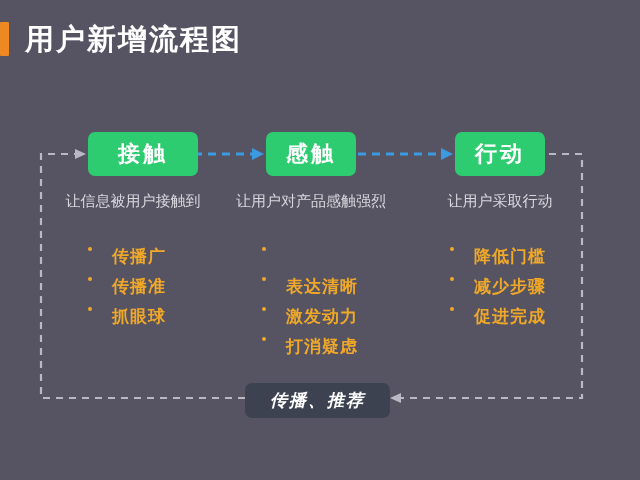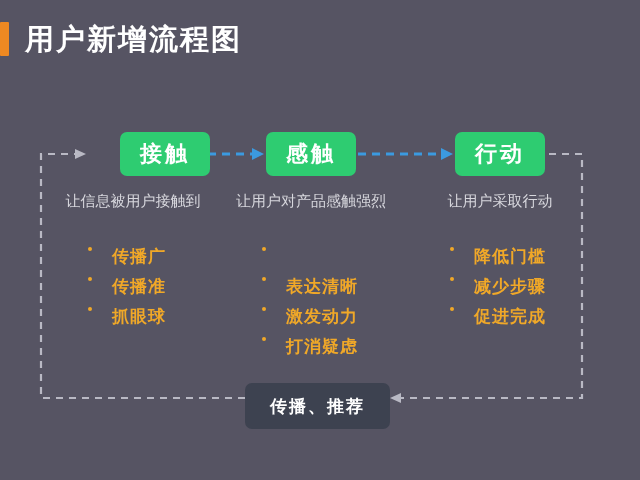--- a/index.html
+++ b/index.html
@@ -63,21 +63,21 @@
     display: flex;
     align-items: center;
     justify-content: center;
   }
   .stage-box-label {
     color: #ffffff;
     font-size: 22px;
     font-weight: bold;
     letter-spacing: 3px;
   }
-  #stage-0 { left: 88px;  top: 132px; width: 90px; margin-left: 32px; }
+  #stage-0 { left: 88px;  top: 132px; width: 110px; }
   #stage-1 { left: 266px; top: 132px; width: 90px; }
   #stage-2 { left: 455px; top: 132px; width: 90px; }
 
   
   .caption {
     position: absolute;
     top: 192px;
     color: #d7d7dd;
     font-size: 15px;
     text-align: center;
@@ -117,26 +117,27 @@
     white-space: nowrap;
     margin-top: 15px;
   }
 
   
   #loop-box {
     position: absolute;
     left: 245px;
     top: 383px;
     width: 145px;
-    height: 46px;
+    height: 35px;
     background: #3d4250;
     border-radius: 7px;
     display: flex;
     align-items: center;
     justify-content: center;
+    font-style: italic;
   }
   #loop-box-label {
     color: #ffffff;
     font-size: 17px;
     font-weight: bold;
     letter-spacing: 2px;
   }
 </style>
 </head>
 <body>

